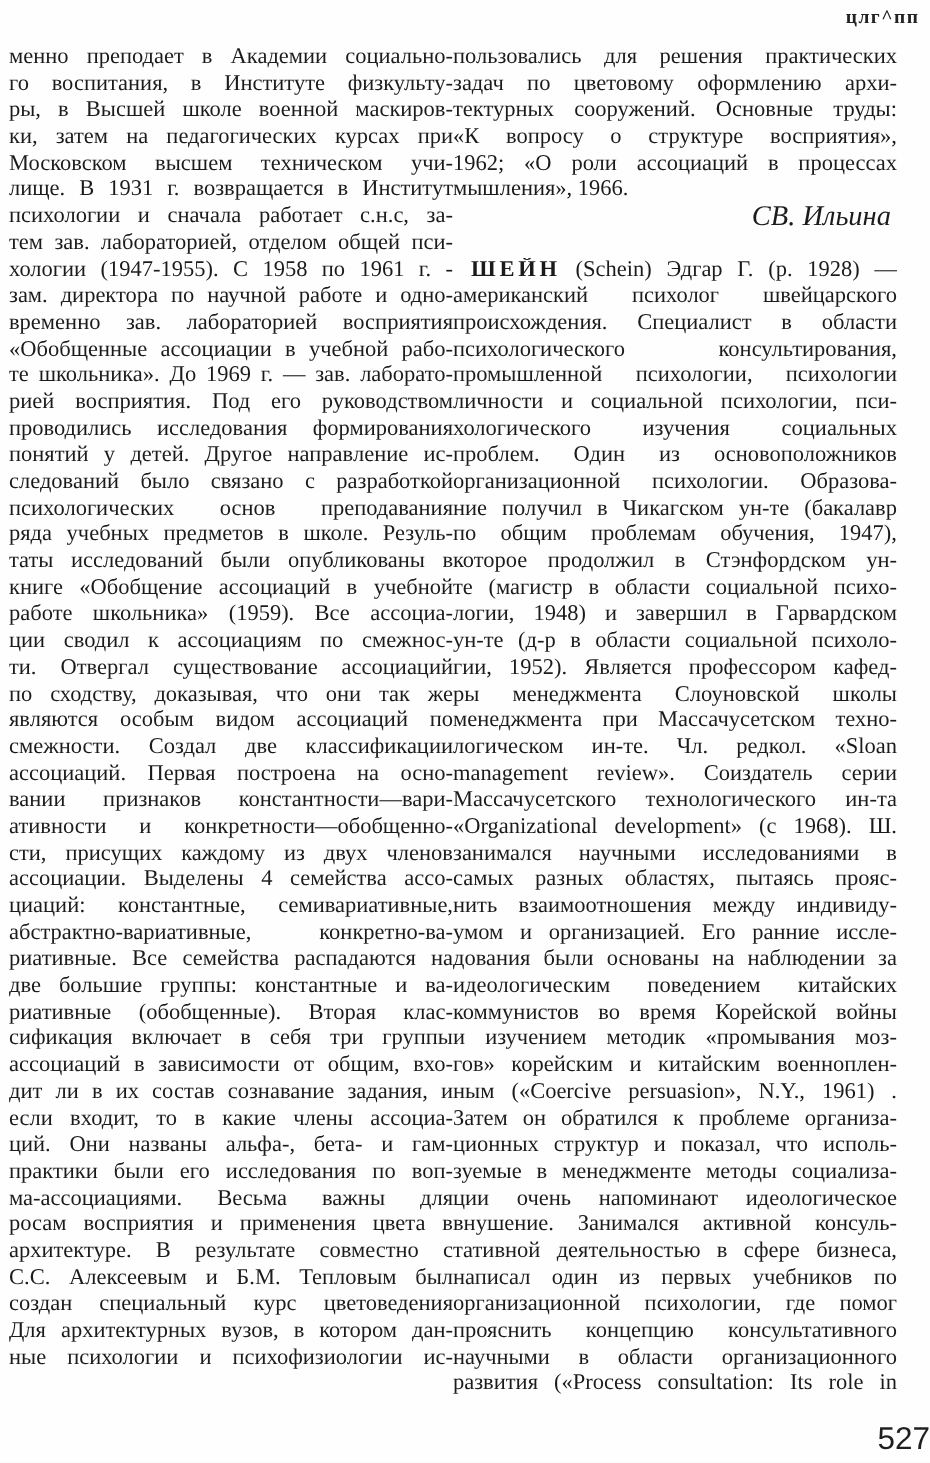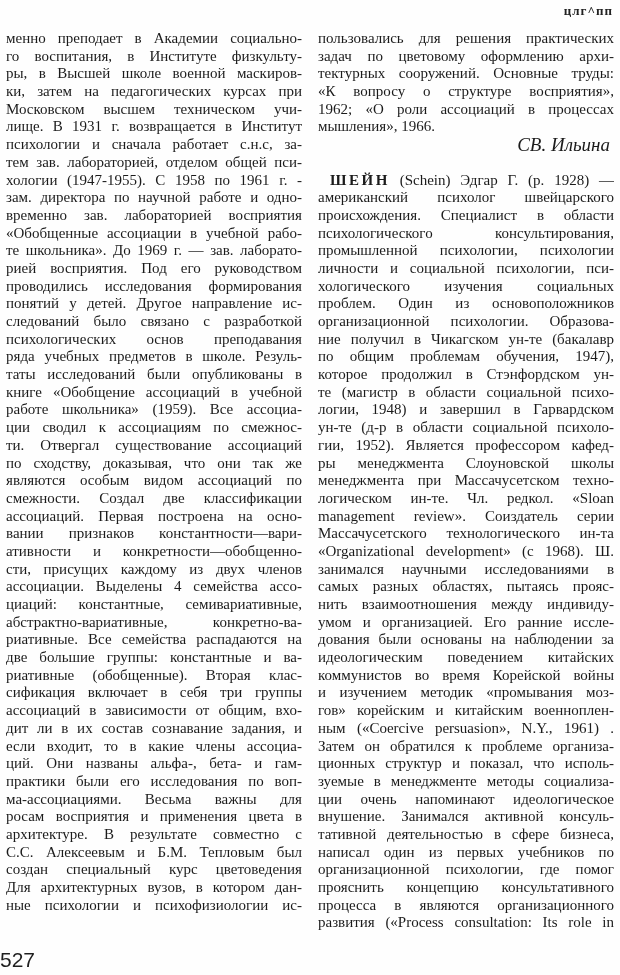--- a/index.html
+++ b/index.html
@@ -18,21 +18,20 @@
   .running-head {
     position: absolute;
     top: 3px; right: 7px;
     font-weight: bold;
     font-size: 13px;
     letter-spacing: 1px;
     color: #222;
   }
   .columns {
     display: flex;
-    gap: 16px;
     padding: 30px 6px 0 6px;
   }
   .column { width: 296px; }
   .line {
     font-size: 15px;
     line-height: 17.7px;
     height: 17.7px;
     text-align: justify;
     text-align-last: justify;
     overflow: hidden;
@@ -52,21 +51,21 @@
   }
   .blank-line { height: 17.7px; }
   .headline .headword {
     font-weight: bold;
     letter-spacing: 2.5px;
     margin-left: 12px;
   }
   .page-number {
     position: absolute;
     left: 0; right: 0; bottom: 3px;
-    text-align: left;
+    text-align: right;
     font-size: 21px;
     font-family: "Liberation Sans", "DejaVu Sans", sans-serif;
     color: #1f1f1f;
   }
 </style>
 </head>
 <body>
 
 <div class="page">
 
@@ -186,21 +185,21 @@
             <div class="line">ным («Coercive persuasion», N.Y., 1961) .</div>
             <div class="line">Затем он обратился к проблеме организа-</div>
             <div class="line">ционных структур и показал, что исполь-</div>
             <div class="line">зуемые в менеджменте методы социализа-</div>
             <div class="line">ции очень напоминают идеологическое</div>
             <div class="line">внушение. Занимался активной консуль-</div>
             <div class="line">тативной деятельностью в сфере бизнеса,</div>
             <div class="line">написал один из первых учебников по</div>
             <div class="line">организационной психологии, где помог</div>
             <div class="line">прояснить концепцию консультативного</div>
-            <div class="line">процесса в являются организационного</div>
+            <div class="line">научными в области организационного</div>
             <div class="line">развития («Process consultation: Its role in</div>
           </div>
       </div>
 
     </div>
   </div>
 
   <div class="page-number">527</div>
 
 </div>

